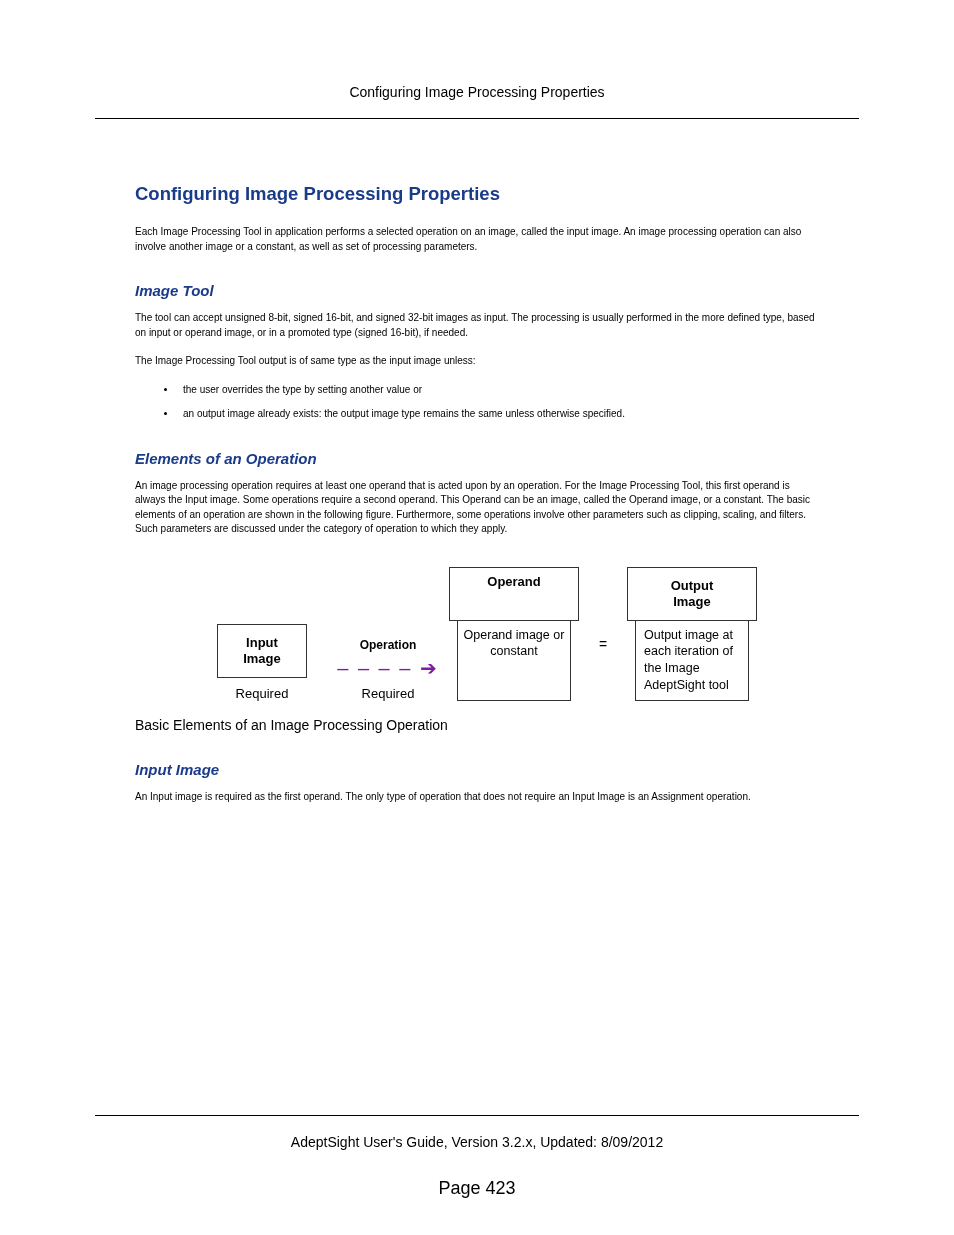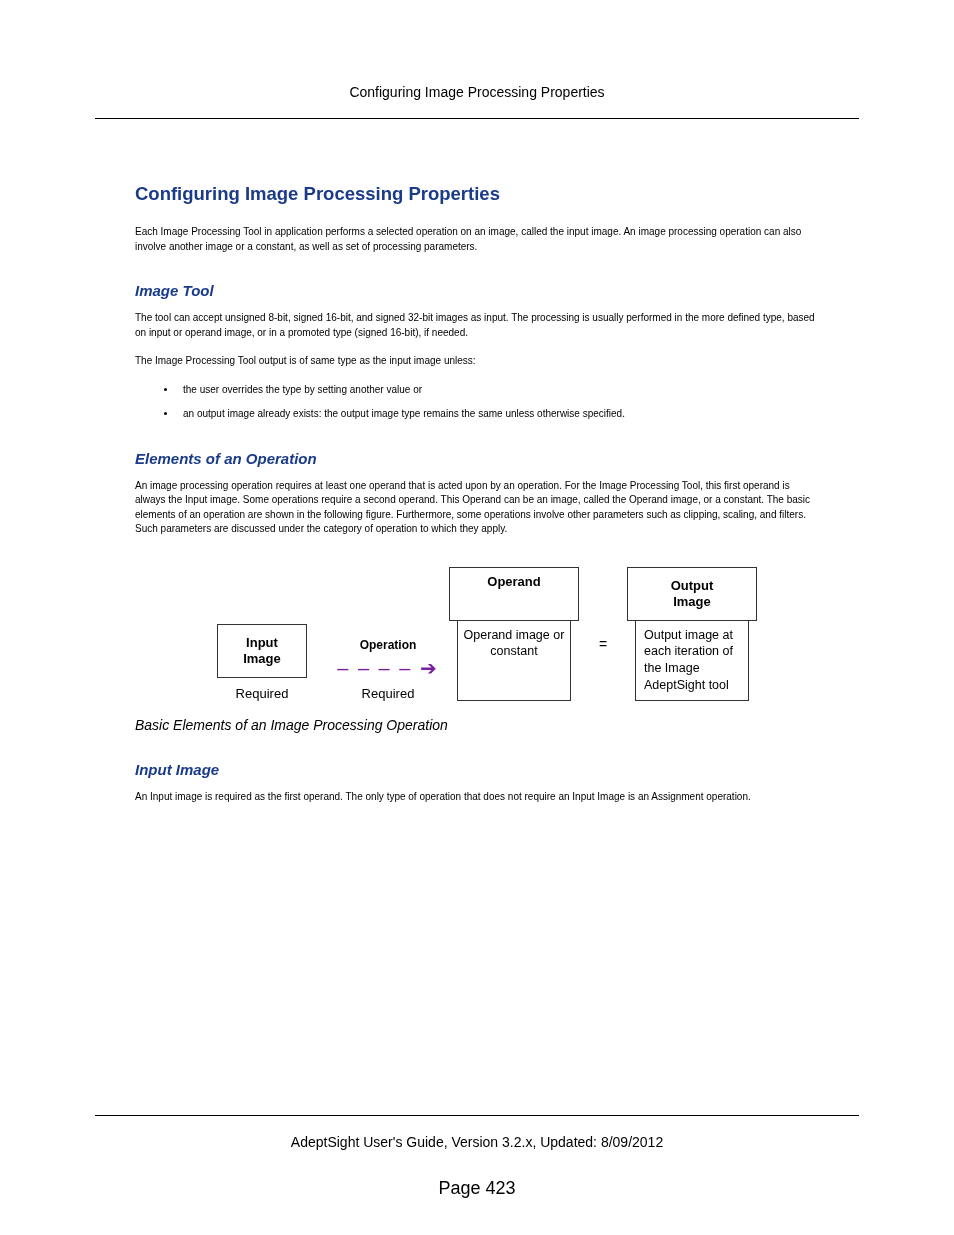--- a/index.html
+++ b/index.html
@@ -113,21 +113,20 @@
     line-height: 1;
   }
   .eq {
     font-size: 14px;
     width: 36px;
     text-align: center;
     align-self: center;
     margin-top: 20px;
   }
   .caption {
-    font-style: italic;
     font-size: 14px;
     margin-top: 10px;
     margin-bottom: 10px;
   }
   .footer-area {
     position: absolute;
     left: 95px;
     right: 95px;
     bottom: 36px;
     text-align: center;

